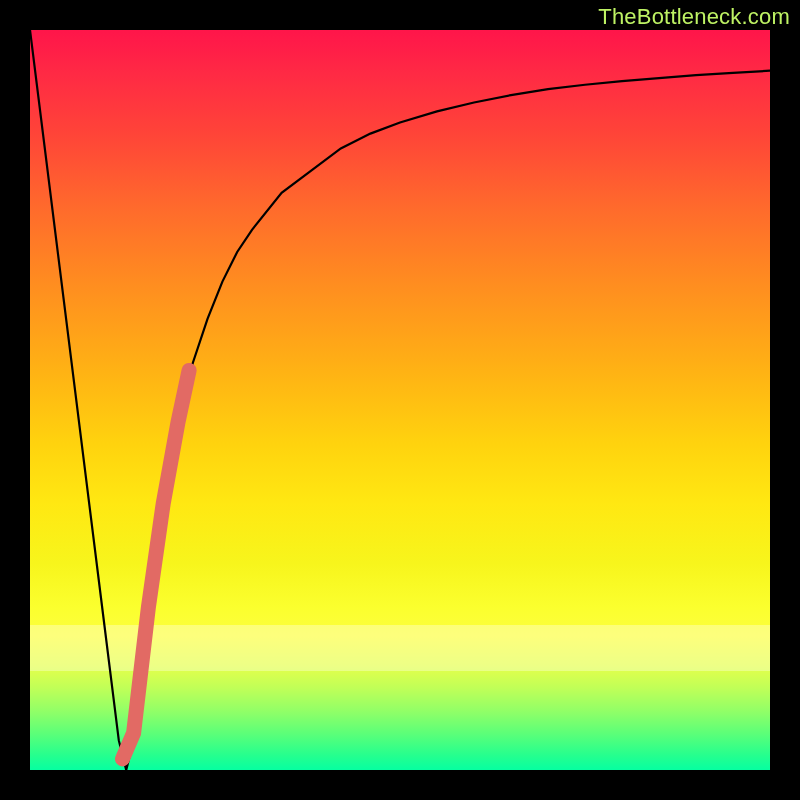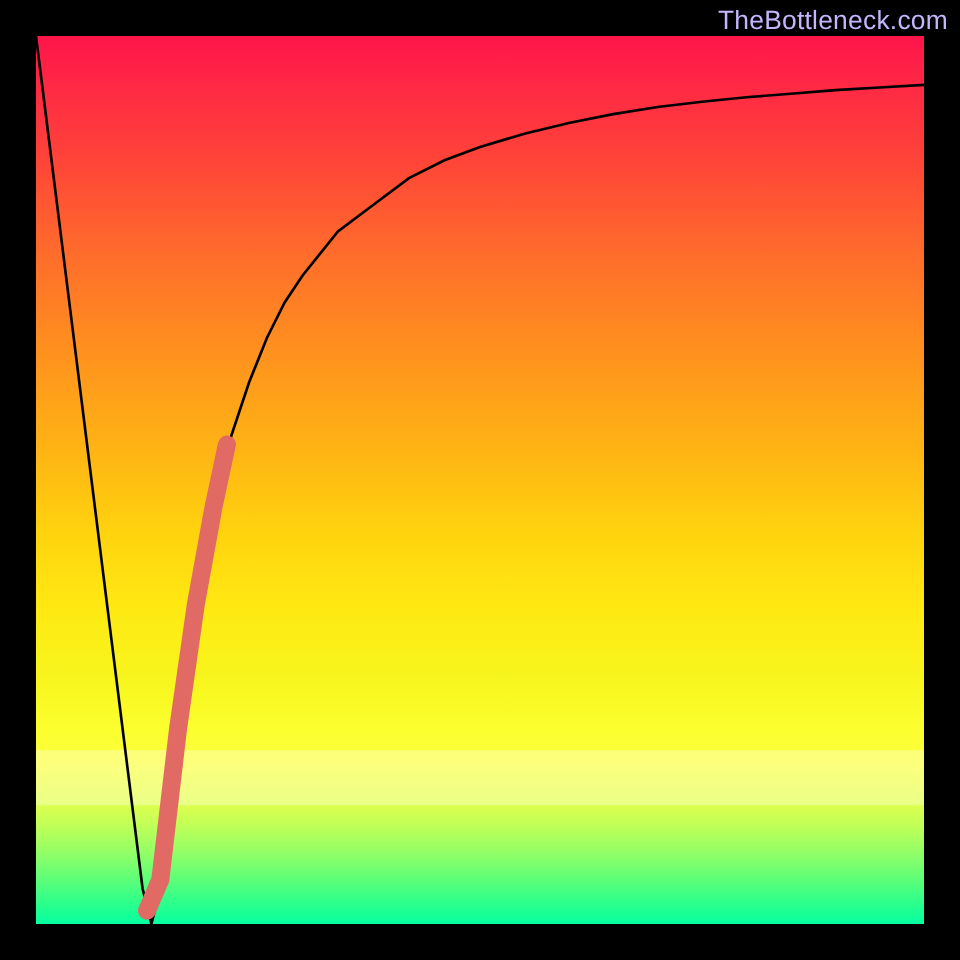--- a/index.html
+++ b/index.html
@@ -55,21 +55,21 @@
   }
   svg.curves {
     position: absolute;
     left: 0; top: 0;
     width: 740px; height: 740px;
   }
   .watermark {
     position: absolute;
     top: 4px;
     right: 10px;
-    color: #c4b5fd;
+    color: #bef264;
     font-size: 22px;
     font-weight: 500;
     letter-spacing: 0.2px;
     user-select: none;
   }
 </style>
 </head>
 <body>
 
 <div class="frame">

